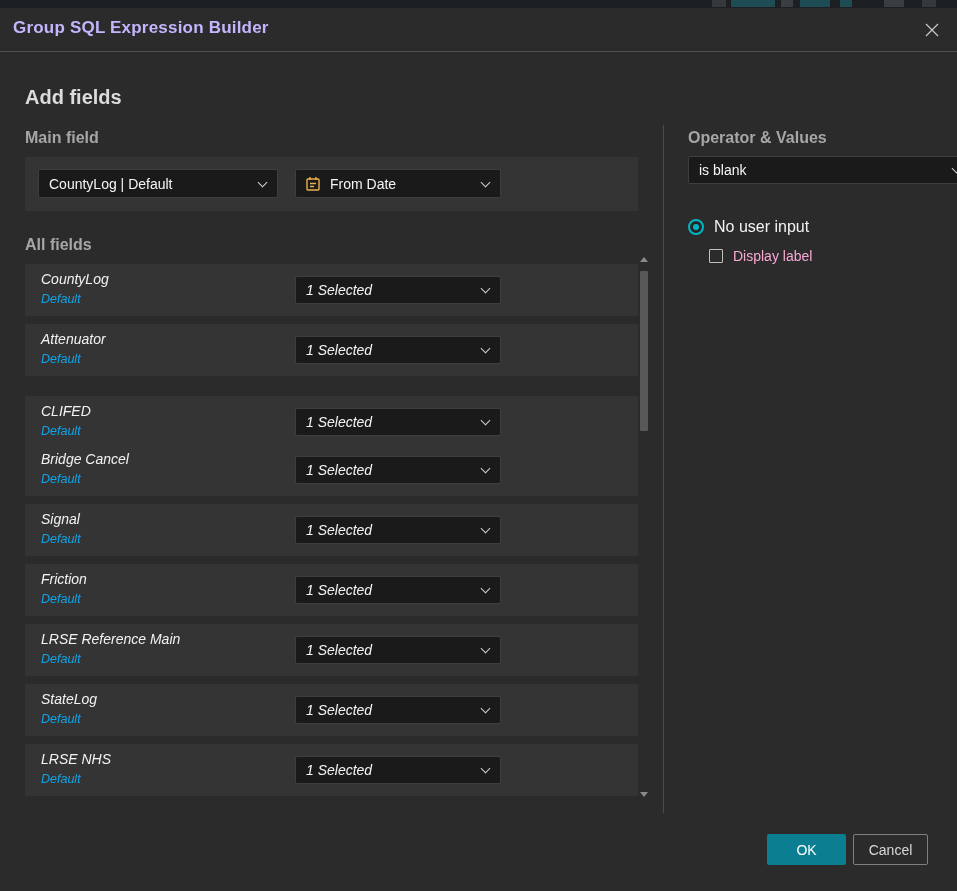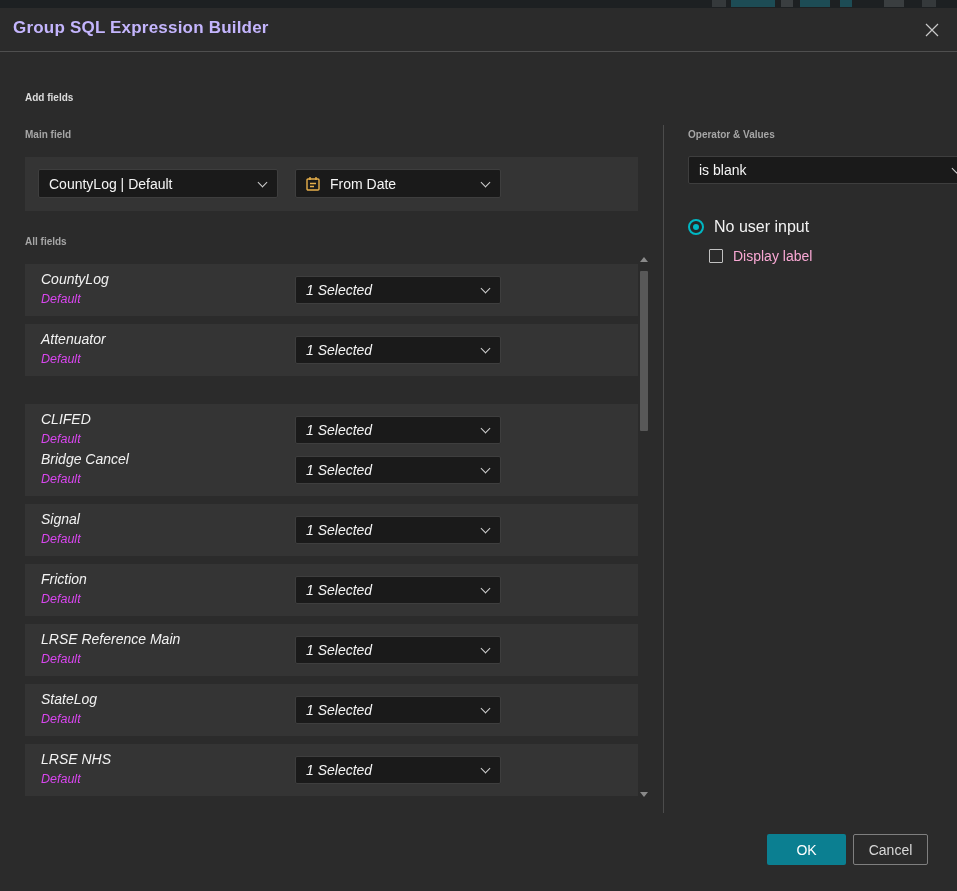--- a/index.html
+++ b/index.html
@@ -9,38 +9,38 @@
   
   .backdrop { position:absolute; left:0; top:0; width:957px; height:8px; background:#1d2022; }
   .frag { position:absolute; top:0; height:7px; }
 
   
   .dialog { position:absolute; left:0; top:8px; width:957px; height:883px; background:#2b2b2b; }
   .titlebar { position:absolute; left:0; top:0; width:100%; height:44px; border-bottom:1px solid #4f4f4f; }
   .title { position:absolute; left:13px; top:10px; font-size:17px; font-weight:700; color:#c4b5fd; letter-spacing:.2px; }
   .close { position:absolute; right:13px; top:10px; width:24px; height:24px; display:flex; align-items:center; justify-content:center; cursor:pointer; }
 
-  .h-add { position:absolute; left:25px; top:84px; font-size:10px; font-weight:700; color:#dcdcdc; }
-  .sec-label { position:absolute; font-size:10px; font-weight:600; color:#a6a6a6; }
+  .h-add { position:absolute; left:25px; top:78px; font-size:20px; font-weight:700; color:#dcdcdc; }
+  .sec-label { position:absolute; font-size:16px; font-weight:600; color:#a6a6a6; }
   .lbl-main { left:25px; top:121px; }
   .lbl-all  { left:25px; top:228px; }
   .lbl-op   { left:688px; top:121px; }
 
   .main-box { position:absolute; left:25px; top:149px; width:613px; height:54px; background:#343434; }
 
   .select { position:absolute; background:#1a1a1a; border:1px solid #3e3e3e; border-radius:2px; color:#f5f5f5; font-size:14px; display:flex; align-items:center; padding:0 26px 0 10px; cursor:pointer; white-space:nowrap; overflow:hidden; }
   .chev { position:absolute; right:11px; top:50%; width:7px; height:7px; margin-top:-5px; border-right:1.5px solid #cfcfcf; border-bottom:1.5px solid #cfcfcf; transform:rotate(45deg); }
   .sel-layer { left:13px; top:12px; width:240px; height:29px; }
   .sel-field { left:270px; top:12px; width:206px; height:29px; padding-left:34px; }
   .cal-icon { position:absolute; left:9px; top:6px; }
 
   .list { position:absolute; left:0; top:0; width:100%; height:100%; }
   .field-row { position:absolute; left:25px; width:613px; height:52px; background:#343434;font-style:italic; }
   .row-title { position:absolute; left:16px; top:7px;  font-size:14px;   color:#f2f2f2; }
-  .row-sub   { position:absolute; left:16px; top:28px; font-size:12.5px; color:#d946ef; }
+  .row-sub   { position:absolute; left:16px; top:28px; font-size:12.5px; color:#0ea5e9; }
   .row-select { left:270px; top:12px; width:206px; height:28px; }
 
   
   .sb-arrow-up, .sb-arrow-dn { position:absolute; left:640px; width:0; height:0; border-left:4px solid transparent; border-right:4px solid transparent; cursor:pointer; }
   .sb-arrow-up { top:249px; border-bottom:5px solid #8a8a8a; }
   .sb-arrow-dn { top:784px; border-top:5px solid #8a8a8a; }
   .sb-thumb { position:absolute; left:640px; top:263px; width:8px; height:160px; background:#585858; border-radius:1px; cursor:grab; }
 
   .divider { position:absolute; left:663px; top:117px; width:1px; height:688px; background:#4c4c4c; }
 
@@ -119,21 +119,21 @@
           </div>
         </div>
         <div class="field-row" style="top: 316px;">
           <div class="row-title">Attenuator</div>
           <div class="row-sub">Default</div>
           <div class="select row-select">
             <span>1 Selected</span>
             <span class="chev"></span>
           </div>
         </div>
-        <div class="field-row" style="top: 396px;">
+        <div class="field-row" style="top: 388px;">
           <div class="row-title">CLIFED</div>
           <div class="row-sub">Default</div>
           <div class="select row-select">
             <span>1 Selected</span>
             <span class="chev"></span>
           </div>
         </div>
         <div class="field-row" style="top: 436px;">
           <div class="row-title">Bridge Cancel</div>
           <div class="row-sub">Default</div>

